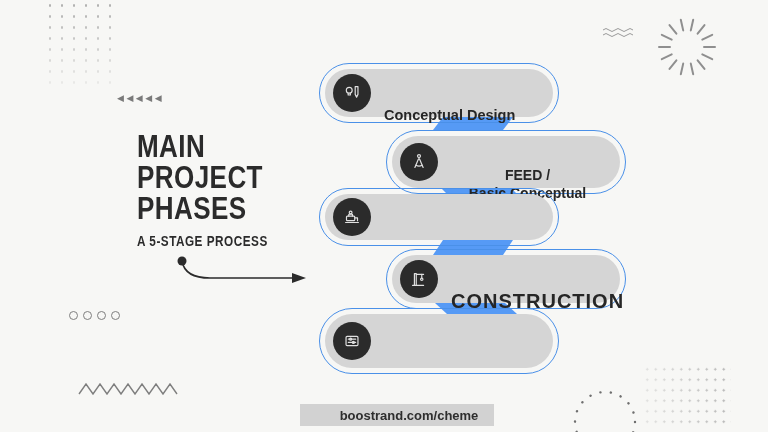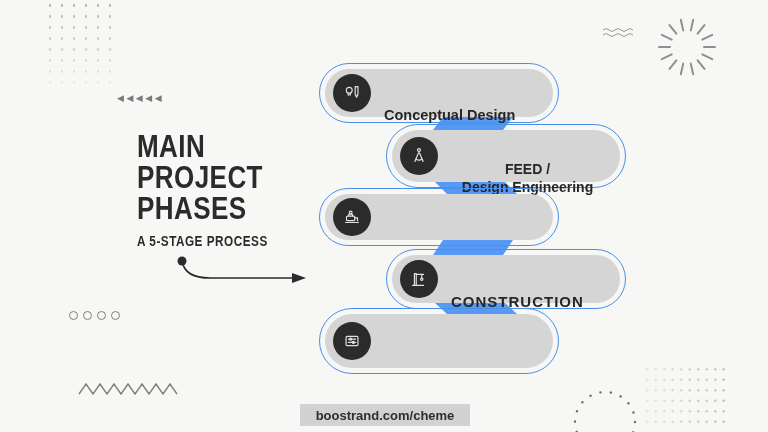--- a/index.html
+++ b/index.html
@@ -19,40 +19,40 @@
   
   .connector{position:absolute;left:425px;width:100px;background:#569af5;z-index:1;}
   .c1{top:117px;height:13px;clip-path:polygon(18px 0,88px 0,78px 100%,8px 100%);}
   .c2{top:182px;height:12px;clip-path:polygon(10px 0,80px 0,92px 100%,22px 100%);}
   .c3{top:240px;height:15px;clip-path:polygon(18px 0,88px 0,78px 100%,8px 100%);}
   .c4{top:303px;height:11px;clip-path:polygon(10px 0,80px 0,92px 100%,22px 100%);}
 
   
   .stage{position:absolute;z-index:2;}
   .s1{left:325px;top:69px;width:228px;height:48px;}
-  .s2{left:392px;top:130px;width:228px;height:52px;}
+  .s2{left:392px;top:136px;width:228px;height:52px;}
   .s3{left:325px;top:194px;width:228px;height:46px;}
   .s4{left:392px;top:255px;width:228px;height:48px;}
   .s5{left:325px;top:314px;width:228px;height:54px;}
   .outline{position:absolute;inset:-6px;border:1.6px solid #4a90e8;border-radius:999px;}
   .pill{position:relative;z-index:2;height:100%;border-radius:999px;background:#d5d5d5;
         display:flex;align-items:center;gap:13px;padding-left:8px;box-sizing:border-box;}
   .icon-circle{flex:0 0 38px;width:38px;height:38px;border-radius:50%;background:#2b2b2b;
         display:flex;align-items:center;justify-content:center;}
   .icon-circle svg{stroke:#e0e0e0;fill:none;stroke-width:1.3;stroke-linecap:round;stroke-linejoin:round;}
   .label{color:#262626;font-weight:700;margin-top:44px;}
   .lbl-1line{font-size:14.5px;}
   .lbl-center{flex:1;text-align:center;padding-right:16px;font-size:14px;line-height:18px;}
-  .lbl-caps{font-size:15px;letter-spacing:1px;}
+  .lbl-caps{font-size:20px;letter-spacing:1px;}
   .lbl-caps2{font-size:13.5px;letter-spacing:.5px;line-height:17px;}
 
   
   .footer-bar{position:absolute;left:300px;top:404px;width:170px;height:22px;background:#d2d2d2;
         display:flex;align-items:center;justify-content:center;
-        font-size:13px;font-weight:700;color:#2e2e2e;z-index:3;}
+        font-size:13px;font-weight:700;color:#2e2e2e;z-index:3;padding-left:24px;}
 
   
   .dotgrid-tl{position:absolute;left:44px;top:0;width:74px;height:88px;
     background-image:radial-gradient(circle,#a0a0a0 1px,transparent 1.4px);
     background-size:12px 11px;
     -webkit-mask-image:linear-gradient(180deg,rgba(0,0,0,.85),rgba(0,0,0,.12));
     mask-image:linear-gradient(180deg,rgba(0,0,0,.85),rgba(0,0,0,.12));}
   .dotgrid-br{position:absolute;left:643px;top:364px;width:88px;height:66px;
     background-image:radial-gradient(circle,#9e9e9e .9px,transparent 1.3px);
     background-size:8.5px 10.5px;
@@ -147,21 +147,21 @@
       <span class="icon-circle">
         <svg width="22" height="22" viewBox="0 0 24 24">
           <circle cx="12" cy="5.5" r="1.6"></circle>
             <path d="M12 7v2"></path>
           <path d="M11.3 9L7.5 18M12.7 9l3.8 9"></path>
             <path d="M8.6 15.5a7 7 0 0 0 6.8 0"></path>
         </svg>
       </span>
       <div class="label lbl-center">
         <div>FEED /</div>
-        <div>Design Engineering</div>
+        <div>Basic Conceptual</div>
       </div>
     </div>
   </div>
 
   <div class="stage s3">
     <div class="outline"></div>
     <div class="pill">
       <span class="icon-circle">
         <svg width="22" height="22" viewBox="0 0 24 24">
           <path d="M5 18h14"></path>

